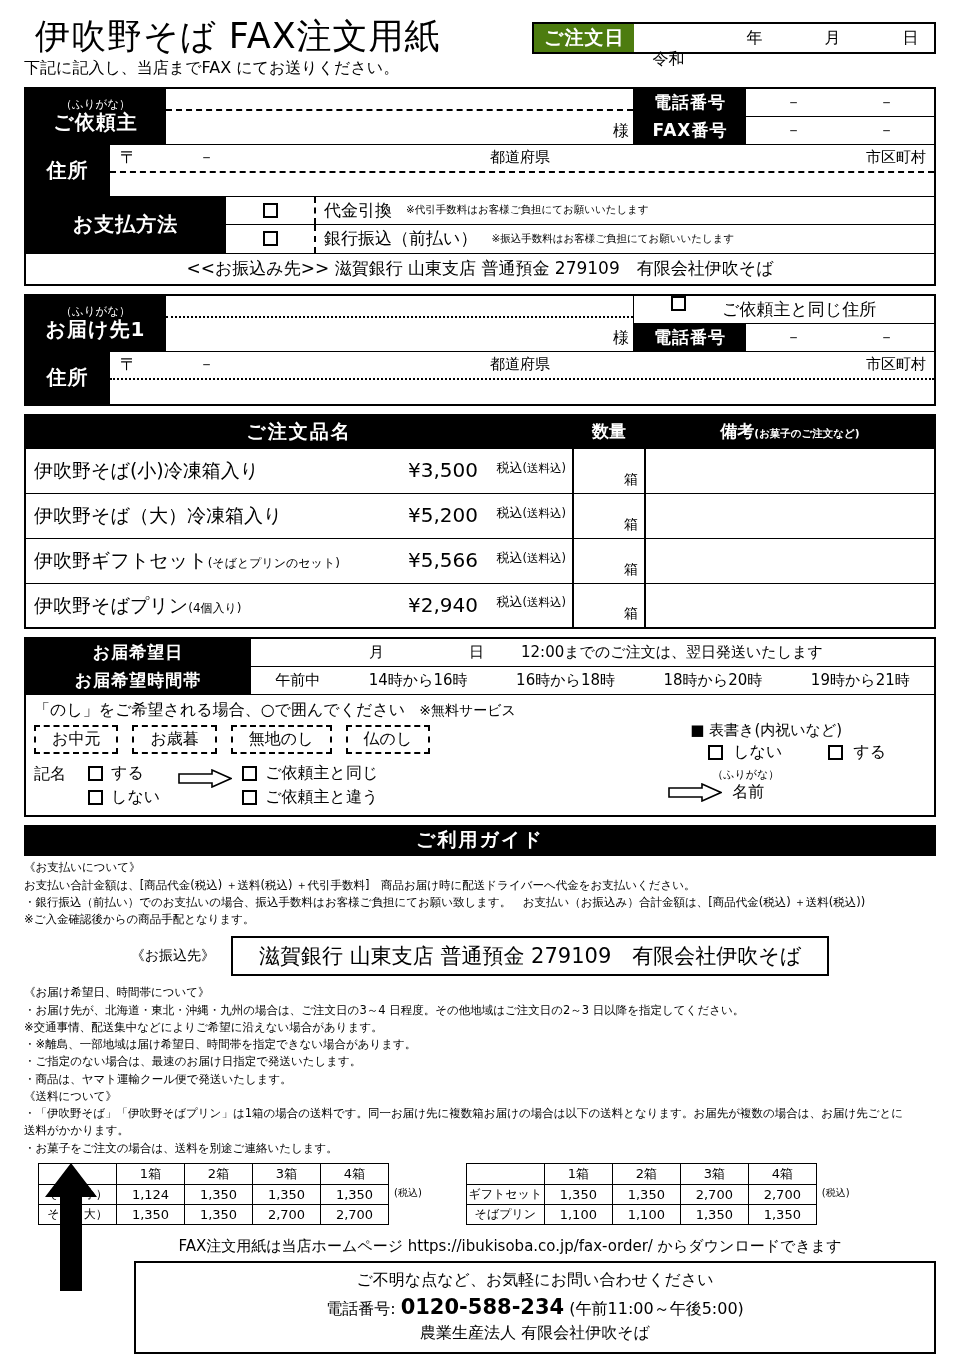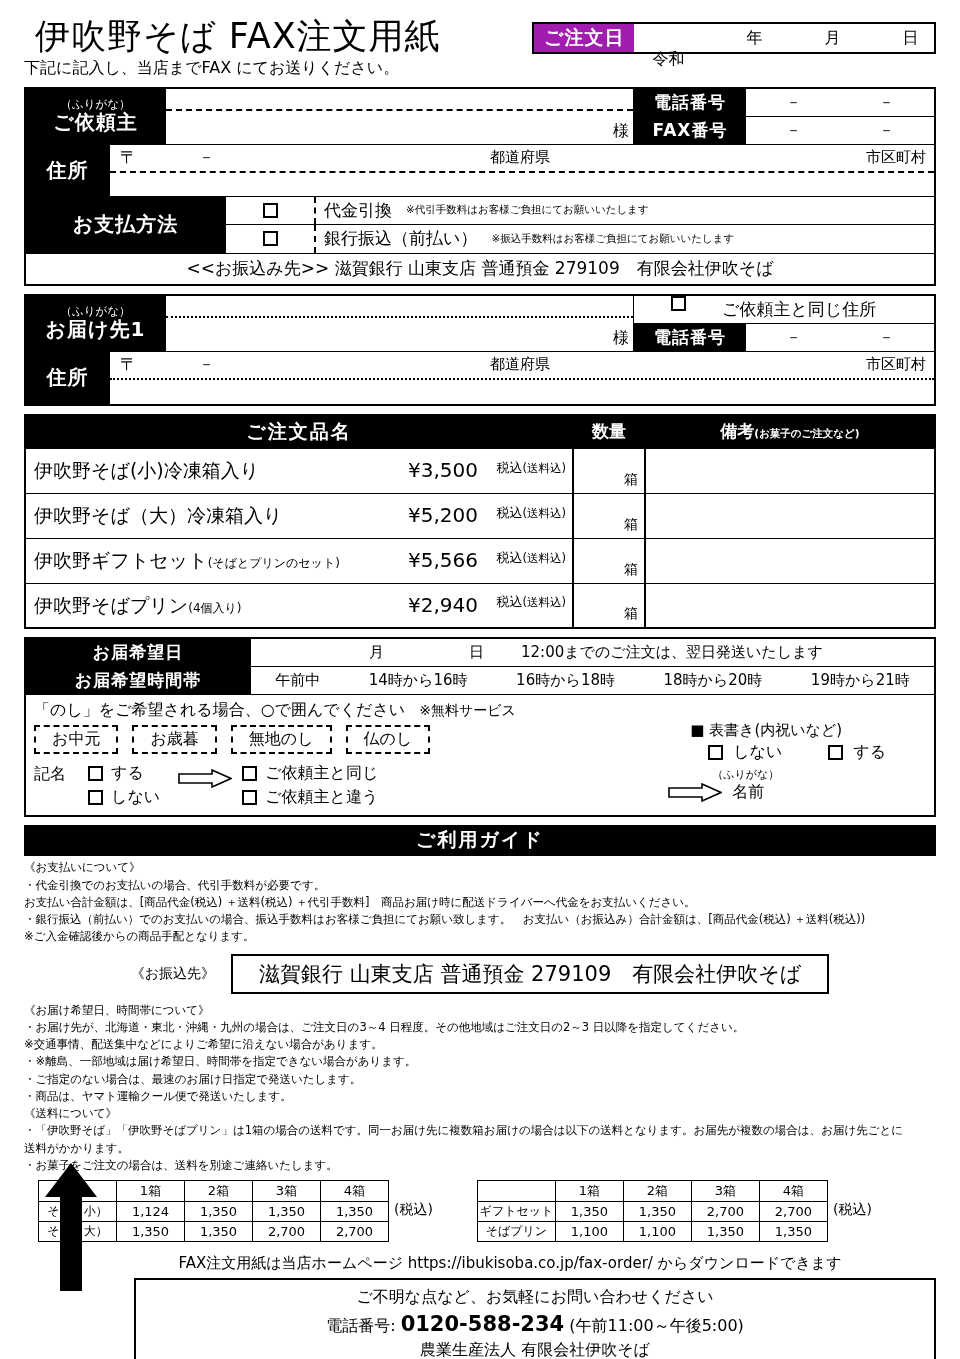--- a/index.html
+++ b/index.html
@@ -13,21 +13,21 @@
   }
   .page { position: relative; width: 960px; height: 1359px; padding: 0 24px; }
 
   
   .hdr { display:flex; align-items:flex-start; padding-top: 18px; }
   .hdr-left { flex: 0 0 auto; }
   .title { font-size: 35px; font-weight: 400; letter-spacing: 1px; line-height: 1.05; white-space: nowrap; margin-left: 11px; }
   .subtitle { font-size: 16px; margin-top: 3px; letter-spacing: 0px; white-space: nowrap; }
   .hdr-right { margin-left: auto; margin-top: 4px; }
   .datebox { display:flex; border:2px solid #000; height: 32px; width: 404px; }
-  .datebox .lbl { background:#a21caf; color:#fff; font-size:19px; font-weight:bold; padding: 0 10px;
+  .datebox .lbl { background:#4d7c0f; color:#fff; font-size:19px; font-weight:bold; padding: 0 10px;
                   display:flex; align-items:center; letter-spacing:1px; }
   .datebox .fields { flex:1; display:flex; align-items:center; font-size:16px; }
   .datebox .fields span { display:block; }
   .d-gengo { margin-left: 18px; margin-top: 43px; }
   .d-y { margin-left: 62px; }
   .d-m { margin-left: 62px; }
   .d-d { margin-left: 62px; }
 
   
   .frame { border:2px solid #000; margin-top: 8px; }
@@ -133,21 +133,21 @@
   .bankrow .lbl { font-size:14px; }
 
   
   .fees { display:flex; gap:44px; margin-top:6px; padding-left:14px; }
   .ftbl { border-collapse:collapse; }
   .ftbl td, .ftbl th { border:1px solid #000; font-size:13px; text-align:center;
                        padding:1px 0; height:19px; }
   .ftbl .rh { width:78px; font-size:12px; }
   .ftbl .cw { width:68px; }
   .fwrap { display:flex; align-items:center; gap:5px; }
-  .zeikomi { font-size:14px; padding-bottom:2px; }
+  .zeikomi { font-size:10px; padding-bottom:2px; }
 
   
   .dl-line { text-align:center; font-size:15px; margin-top:12px; padding-left:60px; }
   .contact { border:2px solid #000; margin:5px 0 0 110px; width:calc(100% - 110px);
              text-align:center; padding:7px 0 8px; }
   .contact .l1 { font-size:16px; }
   .contact .l2 { font-size:16px; margin-top:4px; }
   .contact .l2 b { font-size:21px; font-weight:bold; }
   .contact .l3 { font-size:16px; margin-top:3px; }
 
@@ -430,21 +430,20 @@
             </div>
           </div>
         </div>
       </div>
     </div>
   </div>
 
   <div class="guide-bar">ご利用ガイド</div>
   <div class="g" style="margin-top:3px;">
     <div class="g-h">《お支払いについて》</div>
-    <div>・代金引換でのお支払いの場合、代引手数料が必要です。</div>
     <div>お支払い合計金額は、[商品代金(税込) ＋送料(税込) ＋代引手数料]　商品お届け時に配送ドライバーへ代金をお支払いください。</div>
     <div>・銀行振込（前払い）でのお支払いの場合、振込手数料はお客様ご負担にてお願い致します。　お支払い（お振込み）合計金額は、[商品代金(税込) ＋送料(税込))</div>
     <div>※ご入金確認後からの商品手配となります。</div>
   </div>
 
   <div class="bankrow">
     <span class="lbl">《お振込先》</span>
     <span class="bankbox">滋賀銀行 山東支店 普通預金 279109　有限会社伊吹そば</span>
   </div>
 

